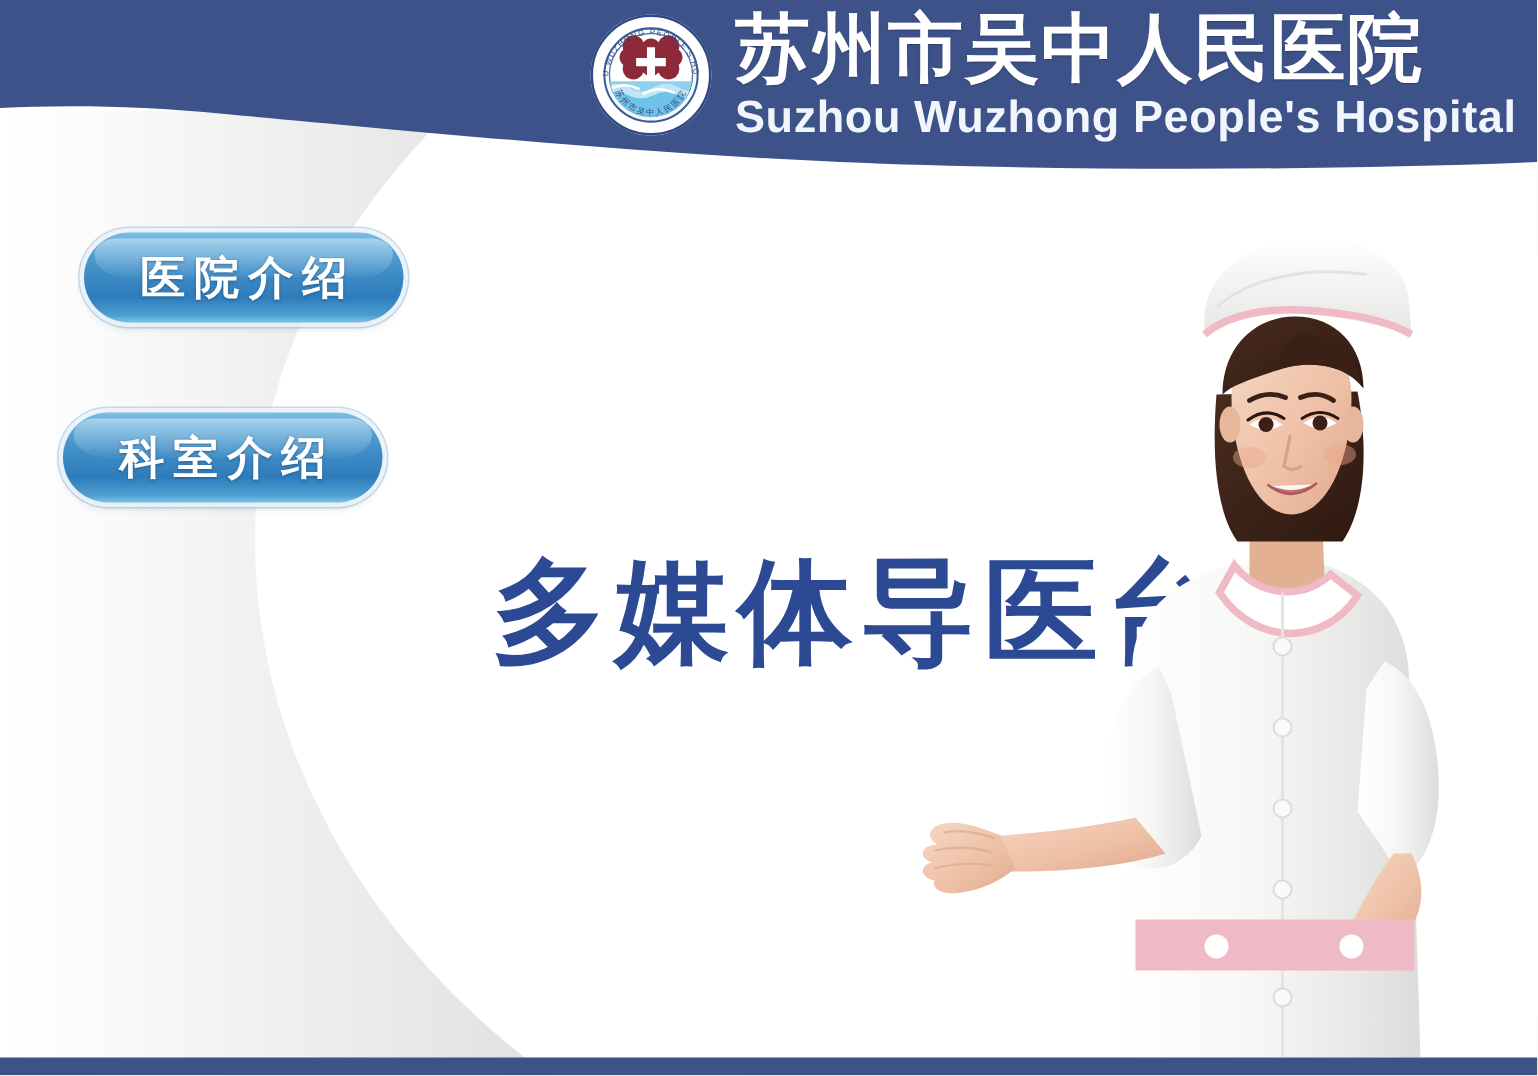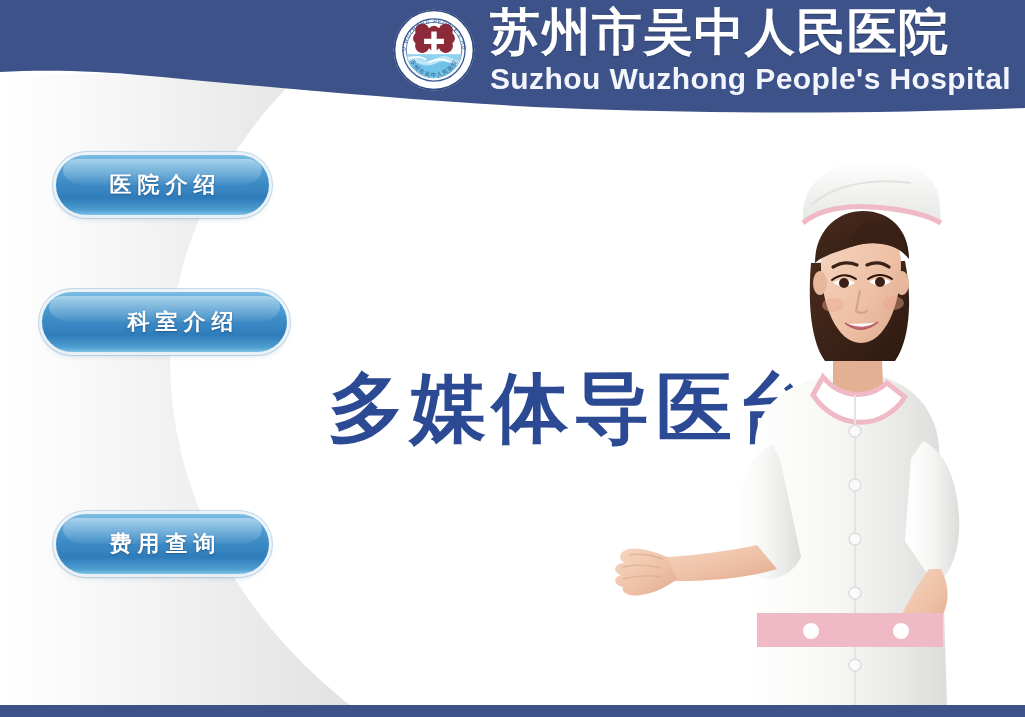--- a/index.html
+++ b/index.html
@@ -102,30 +102,30 @@
   }
   .navbtn::after{
     content:"";position:absolute;left:7px;right:7px;top:4px;height:44%;
     border-radius:26px 26px 40px 40px/20px 20px 28px 28px;
     background:linear-gradient(to bottom,rgba(255,255,255,.42),rgba(255,255,255,.04));
     pointer-events:none;
   }
   .navbtn-label{
     position:relative;z-index:2;
     color:#ffffff;
-    font-size:22px;
+    font-size:30px;
     font-weight:bold;
     letter-spacing:6px;
     text-indent:6px;
     font-family:"DejaVu Sans","Liberation Sans",sans-serif;
     text-shadow:0 1px 2px rgba(20,60,100,.55);
     white-space:nowrap;
   }
   .b0{left:56px;top:155px;}
-  .b1{left:42px;top:292px;padding-left:32px;}
+  .b1{left:42px;top:275px;}
   .b2{left:42px;top:395px;}
   .b3{left:56px;top:514px;}
 
   
   .main-title{
     position:absolute;left:328px;top:358px;
     font-size:76px;
     font-weight:bold;
     color:#2c4a93;
     letter-spacing:6px;
@@ -214,23 +214,20 @@
 
     <div class="navbtn b0">
       <span class="navbtn-label">医院介绍</span>
     </div>
 
     <div class="navbtn b1">
       <span class="navbtn-label">科室介绍</span>
     </div>
 
 
-    <div class="navbtn b3">
-      <span class="navbtn-label">费用查询</span>
-    </div>
   </div>
 
   <div class="main-title">多媒体导医台</div>
 
   <div class="nurse">
     <svg width="420" height="560" viewBox="0 0 420 560" xmlns="http://www.w3.org/2000/svg">
       <defs>
         <linearGradient id="skin" x1="0" y1="0" x2="1" y2="1">
           <stop offset="0%" stop-color="#f6d7c2"></stop>
           <stop offset="60%" stop-color="#eec0a6"></stop>

